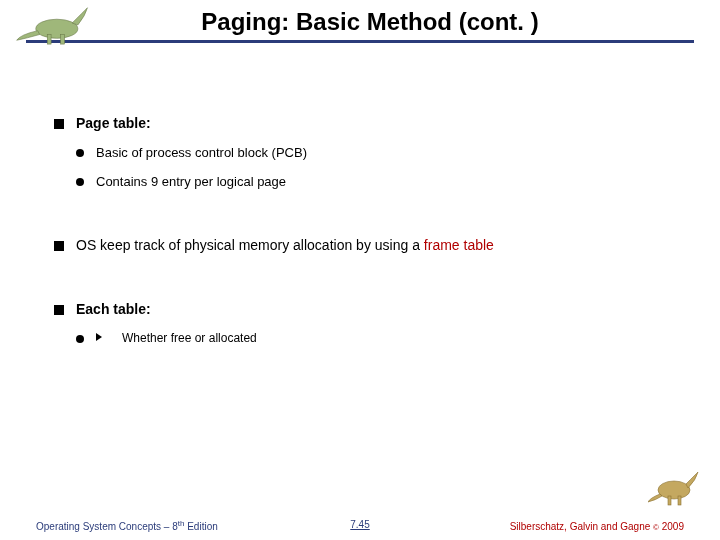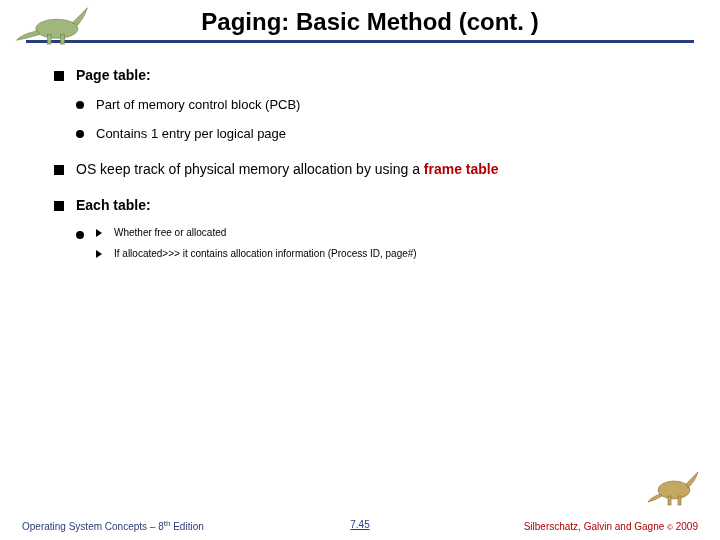--- a/index.html
+++ b/index.html
@@ -5,31 +5,31 @@
   * { margin: 0; padding: 0; box-sizing: border-box; }
   html, body { width: 720px; height: 540px; font-family: Arial, Helvetica, sans-serif; background: #fff; overflow: hidden; }
   .slide { position: relative; width: 720px; height: 540px; }
   .header { position: relative; padding: 8px 0 0 0; }
   .title { font-size: 24px; font-weight: bold; color: #000; text-align: center; margin-left: 40px; margin-right: 20px; }
   .title-underline { height: 3px; background: #2b3c7a; margin: 4px 26px 0 26px; }
   .dino-top { position: absolute; left: 14px; top: 2px; width: 78px; height: 44px; }
   .dino-bottom { position: absolute; right: 20px; bottom: 32px; width: 52px; height: 40px; }
   .content { padding: 24px 40px 0 54px; font-size: 14px; color: #000; }
   .lvl1 { list-style: none; }
-  .lvl1 > li { margin-bottom: 20px; position: relative; padding-left: 22px; }
+  .lvl1 > li { margin-bottom: 20px; position: relative; padding-left: 22px; margin-top: 48px; }
   .lvl1 > li::before { content: ""; position: absolute; left: 0; top: 4px; width: 10px; height: 10px; background: #000; }
   .lvl1-label { font-weight: bold; }
   .lvl2 { list-style: none; margin-top: 14px; }
   .lvl2 > li { position: relative; padding-left: 20px; margin-bottom: 14px; font-size: 13px; }
   .lvl2 > li::before { content: ""; position: absolute; left: 0; top: 4px; width: 8px; height: 8px; background: #000; border-radius: 50%; }
   .lvl3 { list-style: none; margin-top: 10px; }
-  .lvl3 > li { position: relative; padding-left: 18px; margin-bottom: 10px; font-size: 10px; }
+  .lvl3 > li { position: relative; padding-left: 26px; margin-bottom: 10px; font-size: 12px; }
   .lvl3 > li::before { content: ""; position: absolute; left: 0; top: 2px; width: 0; height: 0; border-top: 4px solid transparent; border-bottom: 4px solid transparent; border-left: 6px solid #000; }
-  .red-bold { color: #b00000; font-weight: bold; }
-  .footer { position: absolute; bottom: 8px; left: 0; width: 720px; padding: 0 22px; font-size: 10px; color: #2b3c7a; display: flex; justify-content: space-between; align-items: baseline; }
+  .red-bold { color: #b00000; font-weight: normal; }
+  .footer { position: absolute; bottom: 8px; left: 0; width: 720px; padding: 0 36px; font-size: 10px; color: #2b3c7a; display: flex; justify-content: space-between; align-items: baseline; }
   .footer-left .sup { font-size: 8px; vertical-align: super; }
   .footer-right { color: #b00000; }
   .footer-right .copy { font-size: 8px; }
   .footer-center { position: absolute; left: 50%; transform: translateX(-50%); color: #2b3c7a; text-decoration: underline; }
   
   .dino-shape { fill: #9fb77a; stroke: #6a7a4a; stroke-width: 0.6; }
   .dino-shape2 { fill: #c4a860; stroke: #8a7030; stroke-width: 0.6; }
 </style>
 </head>
 <body>
@@ -47,36 +47,35 @@
     <div class="title">Paging: Basic Method (cont. )</div>
     <div class="title-underline"></div>
   </div>
 
   <div class="content">
     <ul class="lvl1">
 
       <li>
         <span class="lvl1-label">Page table:</span>
         <ul class="lvl2">
-          <li>Part of memory control block (PCB)</li>
-          <li>Contains 1 entry per logical page</li>
+          <li>Basic of process control block (PCB)</li>
+          <li>Contains 9 entry per logical page</li>
         </ul>
       </li>
 
       <li>
         <span>OS keep track of physical memory allocation by using a </span><span class="red-bold">frame table</span>
       </li>
 
       <li>
         <span class="lvl1-label">Each table:</span>
         <ul class="lvl2">
           <li>
             <ul class="lvl3">
               <li>Whether free or allocated</li>
-              <li>If allocated&gt;&gt;&gt; it contains allocation information  (Process ID, page#)</li>
             </ul>
           </li>
         </ul>
       </li>
 
     </ul>
   </div>
 
   <svg class="dino-bottom" viewBox="0 0 52 40">
     <ellipse class="dino-shape2" cx="26" cy="22" rx="16" ry="9"></ellipse>

